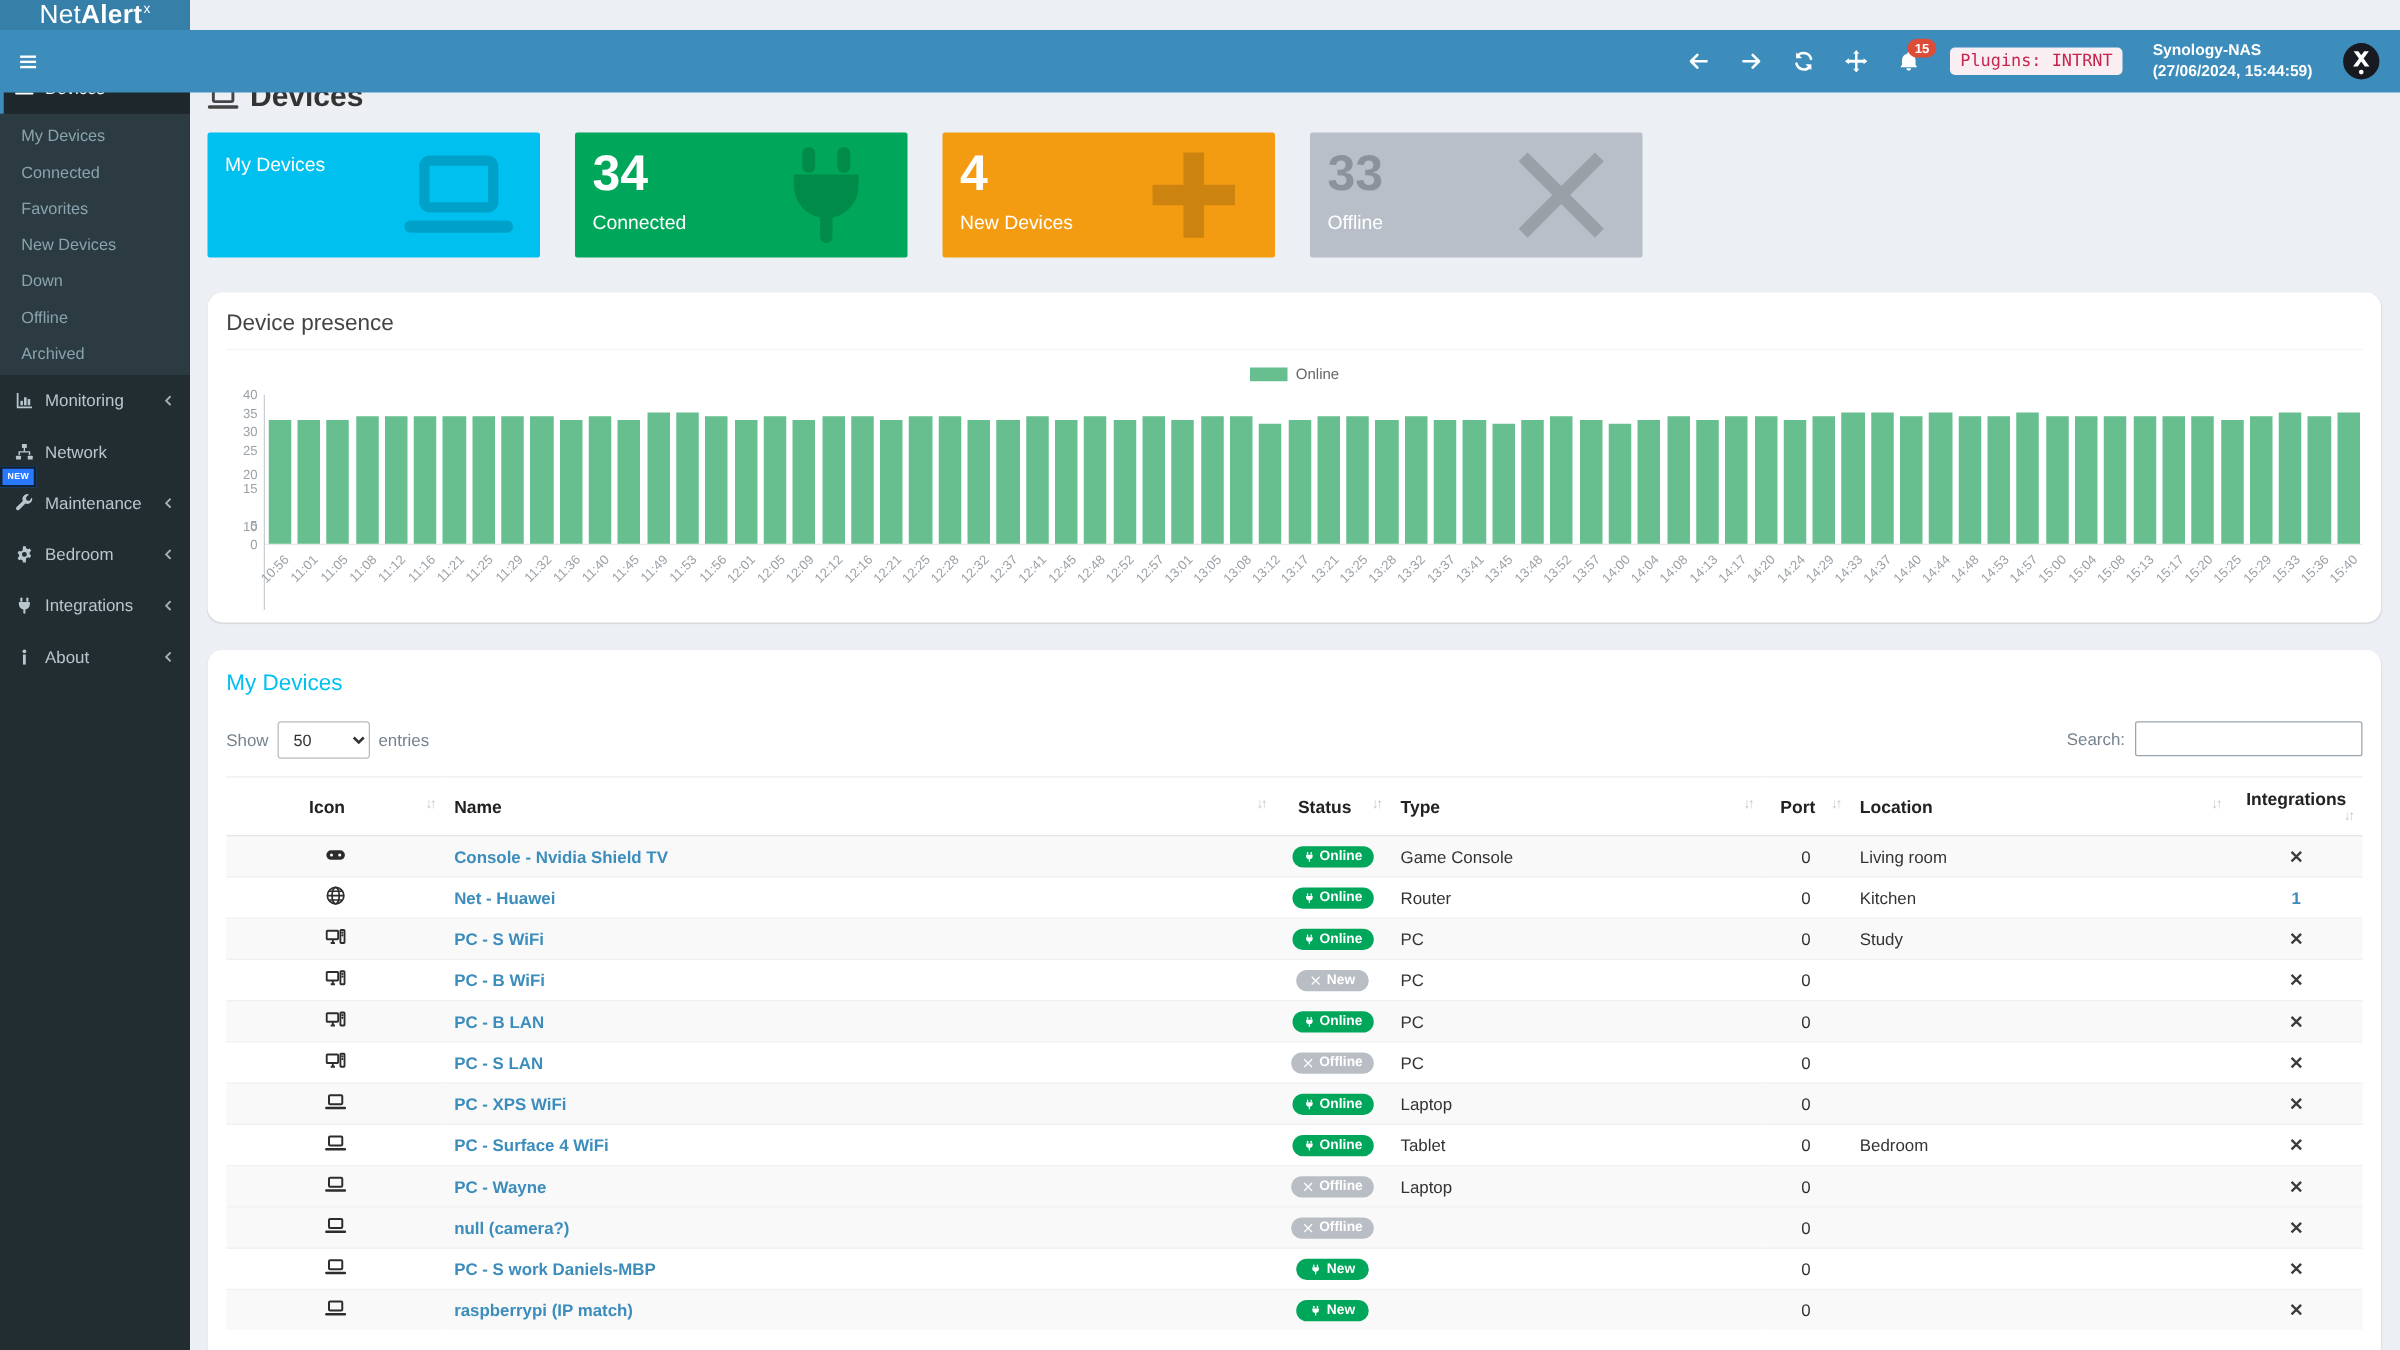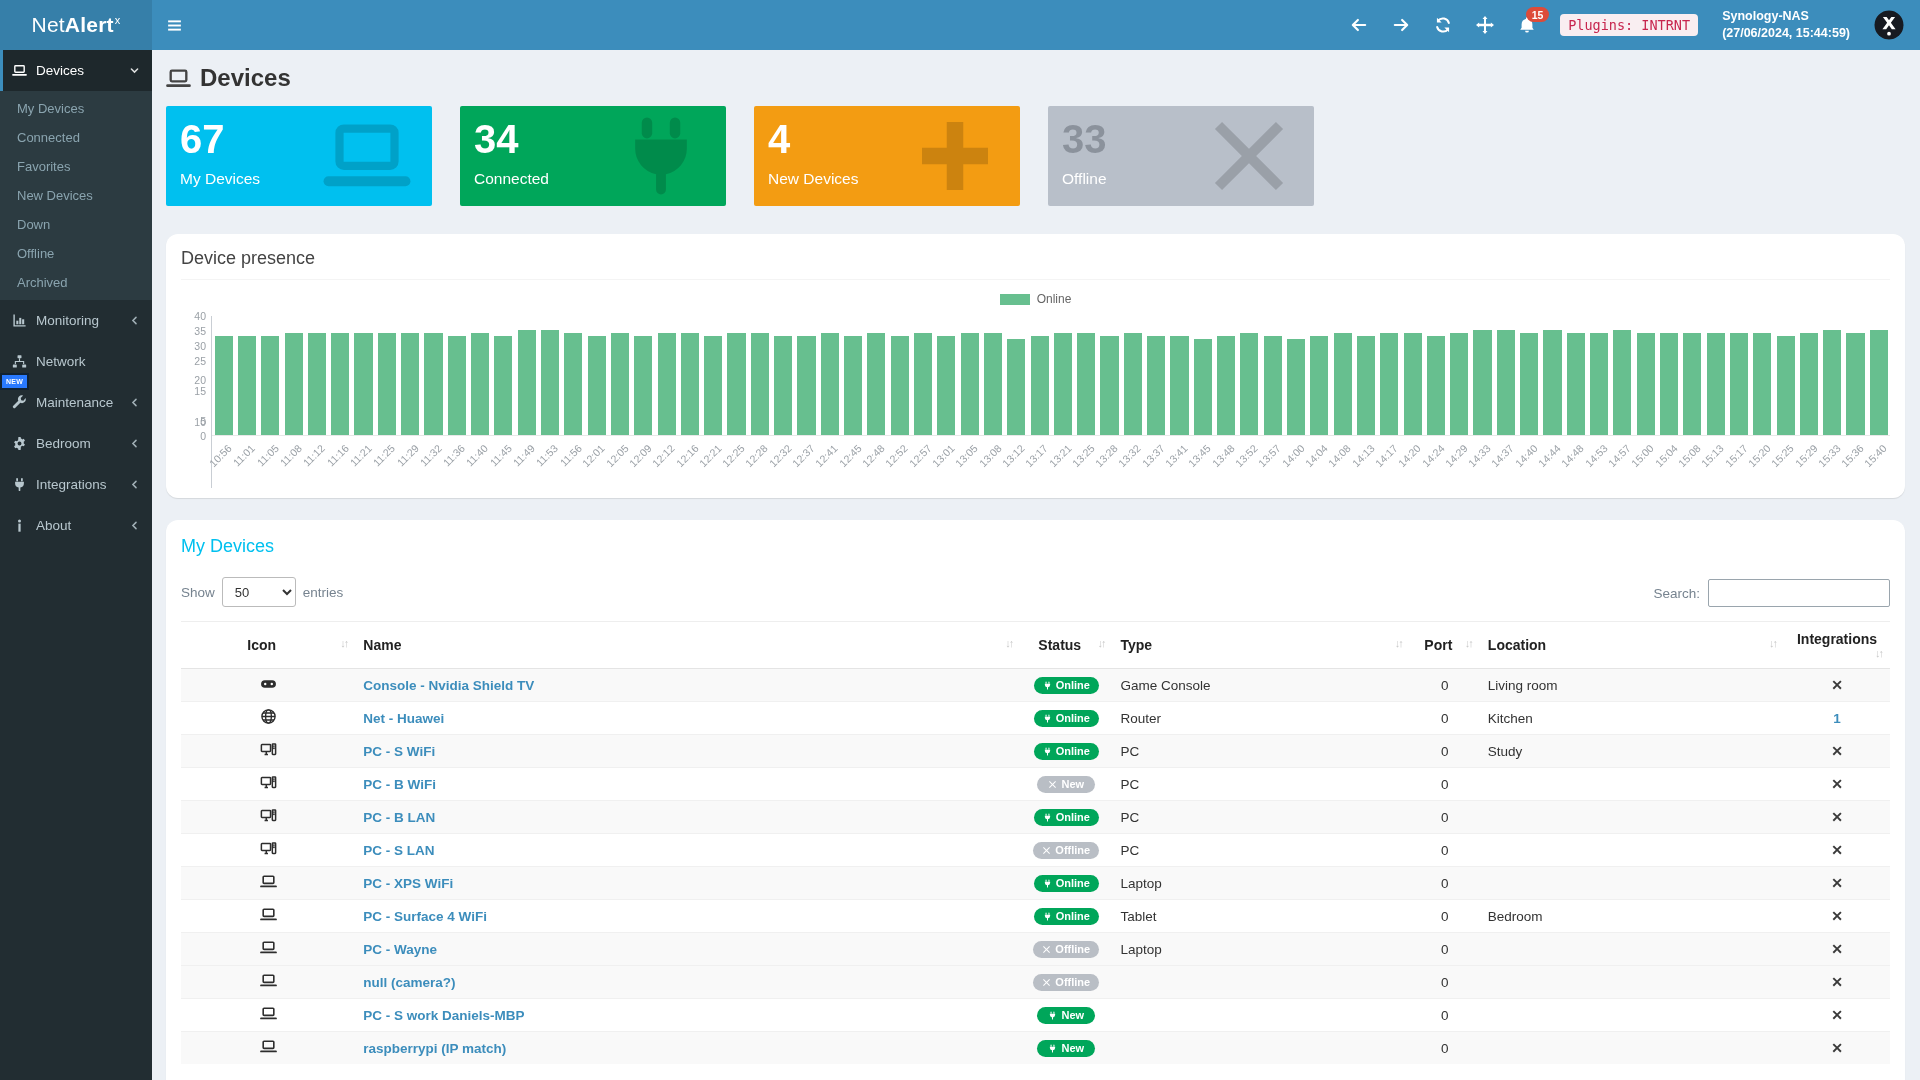--- a/index.html
+++ b/index.html
@@ -1,21 +1,21 @@
 <!DOCTYPE html>
 <html><head>
 <meta charset="utf-8">
 <style>
   * { box-sizing: border-box; margin: 0; padding: 0; }
   html,body { width:1920px; height:1080px; overflow:hidden; }
   body { font-family:"Liberation Sans", sans-serif; background:#ecf0f5; color:#333; }
   .icon svg { display:block; width:100%; height:100%; }
 
   
-  .main-header { position:absolute; top:0; left:0; width:1920px; height:50px; display:flex; z-index:30; }
+  .main-header { position:absolute; top:0; left:0; width:1920px; height:50px; display:flex; z-index:30;flex-direction:column; }
   .logo { width:152px; height:50px; background:#367fa9; color:#fff; display:flex; align-items:center; justify-content:center;
           font-size:21px; letter-spacing:.2px; }
   .logo b { font-weight:bold; }
   .logo sup { font-size:11px; margin-left:1px; }
   .navbar { flex:1; background:#3c8dbc; display:flex; align-items:center; color:#fff; }
   .hamburger { width:44px; height:50px; display:flex; align-items:center; justify-content:center; cursor:pointer; }
   .hamburger .icon { width:17px; height:17px; }
   .nav-spacer { flex:1; }
   .nav-right { display:flex; align-items:center; gap:24px; padding-right:16px; }
   .nav-icon { width:18px; height:18px; color:#fff; position:relative; cursor:pointer; }
@@ -68,21 +68,21 @@
   .bar-slot { flex:1; display:flex; align-items:flex-end; justify-content:center; height:100%; }
   .bar { width:78%; }
   .x-labels { display:flex; height:52px; }
   .x-slot { flex:1; position:relative; }
   .x-slot span { position:absolute; top:6px; right:42%; transform:rotate(-45deg); transform-origin:top right;
                  font-size:10.5px; color:#9aa0a6; white-space:nowrap; }
 
   
   .panel-table { padding-bottom:0; min-height:610px; }
   .table-title { font-size:18px; color:#00c0ef; margin:6px 0 20px; }
-  .table-controls { display:flex; justify-content:space-between; align-items:flex-end; margin-bottom:14px; font-size:13.5px; color:#76838f; }
+  .table-controls { display:flex; justify-content:space-between; align-items:flex-start; margin-bottom:14px; font-size:13.5px; color:#76838f; }
   .show-group { display:flex; align-items:center; gap:7px; }
   .show-group select { width:74px; height:30px; border:1px solid #bbb; border-radius:3px; font-size:13px; color:#333;
                        padding:0 4px 0 8px; background:#fff; font-family:inherit; }
   .search-group { display:flex; align-items:center; gap:8px; }
   .search-group input { width:182px; height:28px; border:1px solid #9aa5ad; border-radius:2px; padding:0 7px; font-size:13px; font-family:inherit; }
 
   table.devices { width:100%; border-collapse:collapse; font-size:13.5px; }
   table.devices th { text-align:left; font-size:14px; color:#222; padding:9px 8px; border-bottom:1px solid #e4e4e4; border-top:1px solid #eee; white-space:nowrap; cursor:pointer; }
   table.devices th.c { text-align:center; }
   .sort-glyph { color:#c8c8c8; font-size:11px; letter-spacing:-2px; margin-left:6px; float:right; }
@@ -281,21 +281,20 @@
         <svg viewBox="0 0 16 16" fill="none" stroke="currentColor" stroke-width="1.5">
           <rect x="3" y="3" width="10" height="6.8" rx="0.8"></rect>
           <path d="M1 12.6h14" stroke-linecap="round" stroke-width="1.8"></path>
         </svg>
       </span>
     <span>Devices</span>
   </h1>
 
   <div class="cards" id="cards-row">
       <div class="small-box" style="background: rgb(0, 192, 239);">
-        <div class="num">67</div>
         <div class="lbl">My Devices</div>
         <span class="ghost icon">
           <svg viewBox="0 0 16 16" fill="none" stroke="currentColor" stroke-width="1.5">
             <rect x="3" y="3" width="10" height="6.8" rx="0.8"></rect>
             <path d="M1 12.6h14" stroke-linecap="round" stroke-width="1.8"></path>
           </svg>
         </span>
       </div>
       <div class="small-box" style="background: rgb(0, 166, 90);">
         <div class="num">34</div>

